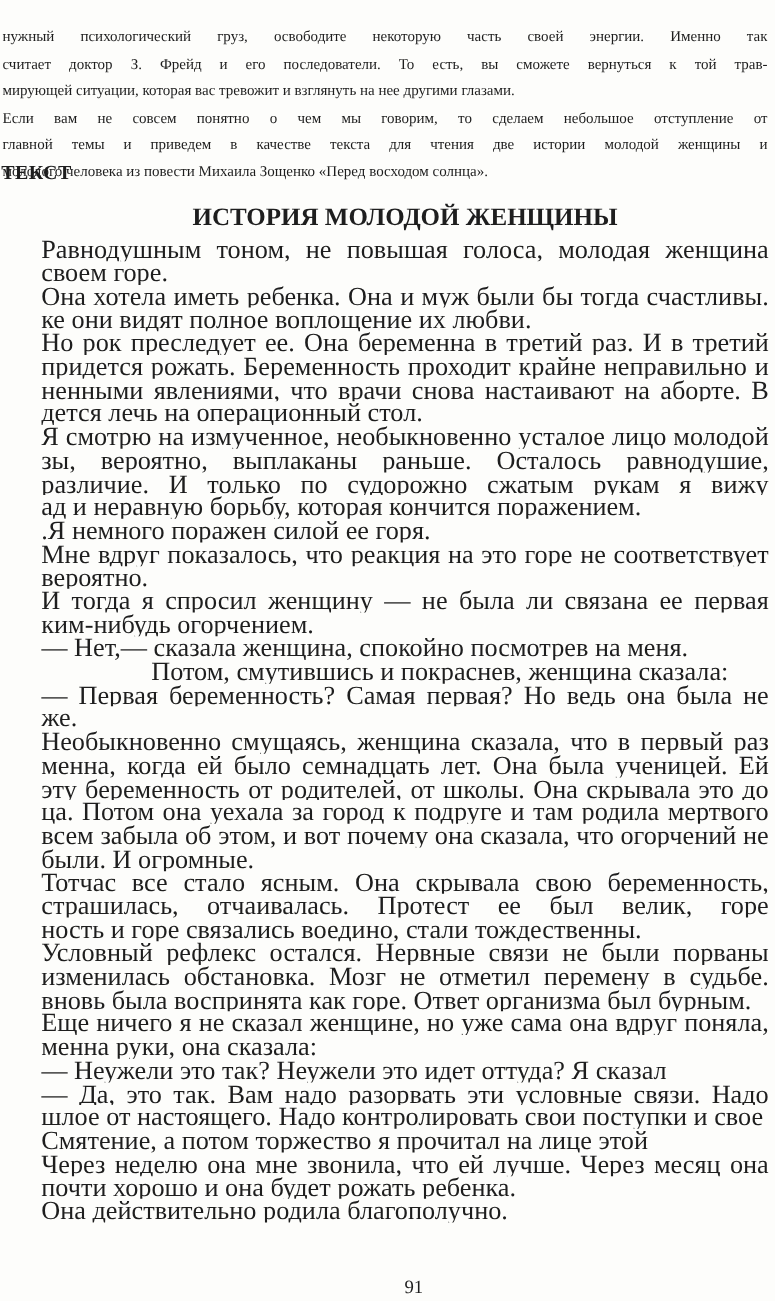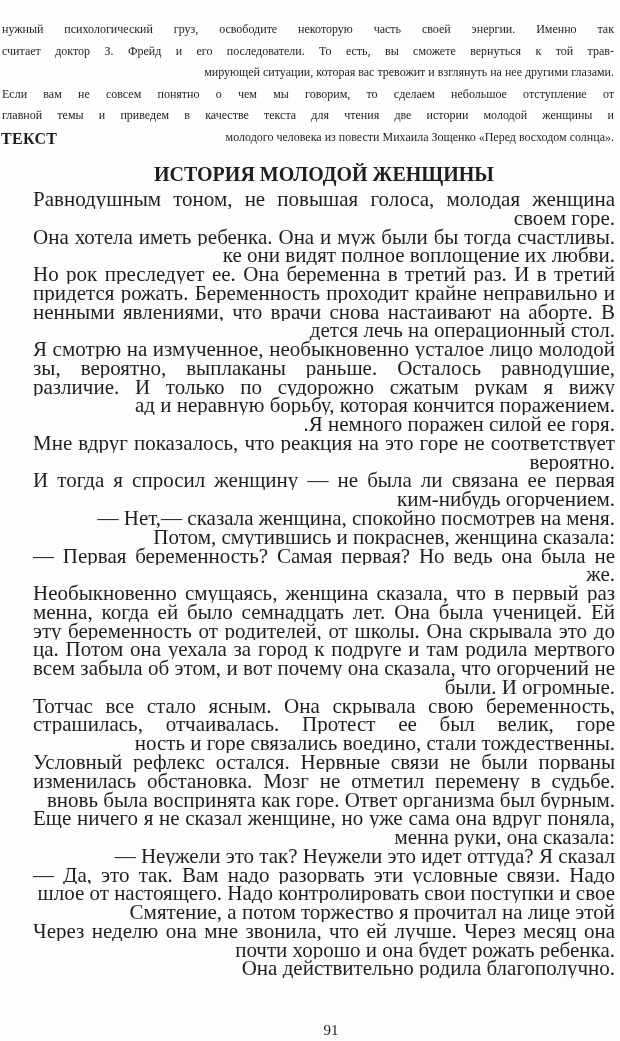--- a/index.html
+++ b/index.html
@@ -11,21 +11,21 @@
     overflow: hidden;
     background: #fdfdfb;
     color: #1e1e1e;
     font-family: "Liberation Serif", "DejaVu Serif", serif;
     -webkit-font-smoothing: antialiased;
   }
   
   .ln {
     width: 100%;
     overflow: hidden;
-    text-align: right;
+    text-align: left;
   }
   .ln.j {
     text-align: justify;
     text-align-last: justify;
   }
   
   .intro-block {
     position: absolute;
     top: 19px;
     left: 2px;

